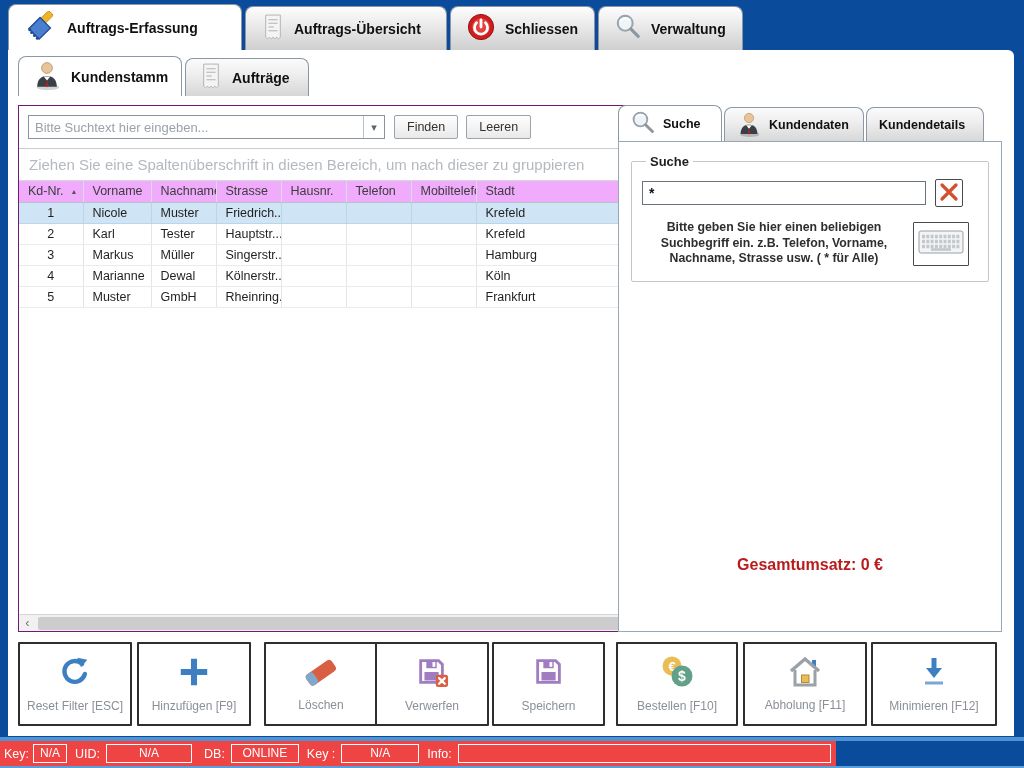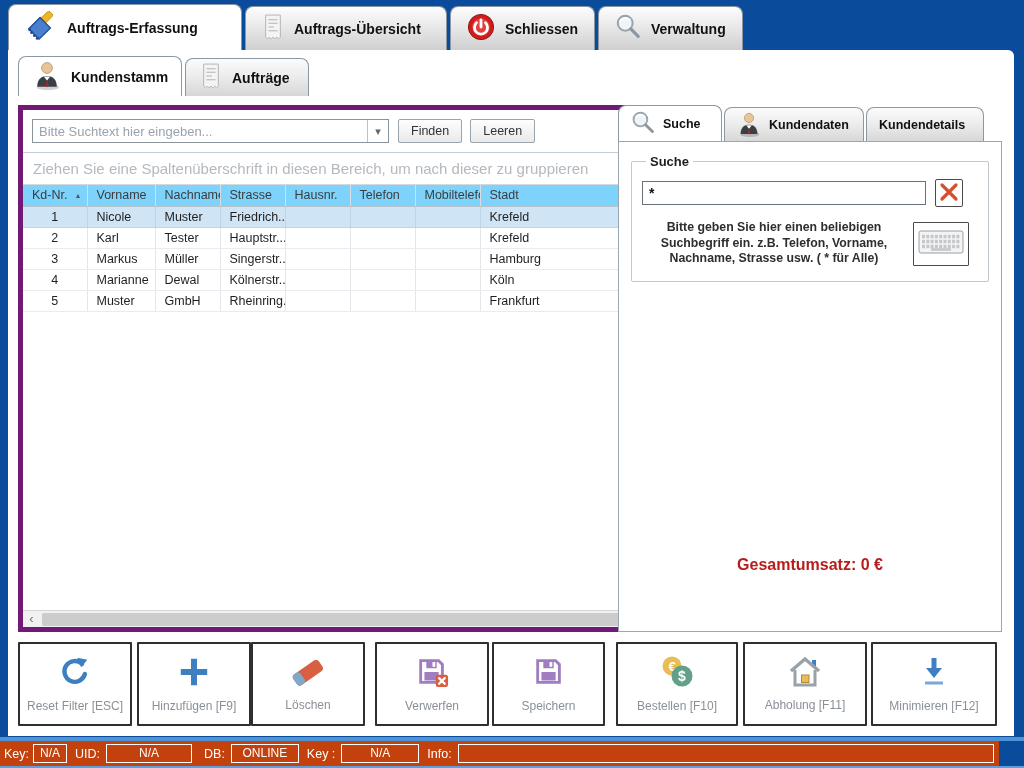--- a/index.html
+++ b/index.html
@@ -23,37 +23,37 @@
            border-radius:0 6px 0 0;z-index:4;text-decoration:underline;}
   
   .sub-tabs{position:absolute;left:10px;top:6px;height:40px;display:flex;align-items:flex-end;gap:3px;}
   .stab{height:38px;display:flex;align-items:center;gap:10px;padding:0 14px;box-sizing:border-box;
         border:1px solid #8b98a3;border-bottom:none;border-radius:8px 8px 0 0;
         background:linear-gradient(#fbfbfb,#ededed 45%,#d6d6d6);
         font-size:14px;font-weight:bold;color:#111;}
   .stab.active{background:#fff;height:40px;}
   
   .left-panel{position:absolute;left:10px;top:55px;width:653px;height:527px;
-              border:5px solid #701a75;box-sizing:border-box;background:#fff;}
+              border:1px solid #701a75;box-sizing:border-box;background:#fff;}
   .search-row{height:43px;border-bottom:1px solid #c5ced4;display:flex;align-items:center;padding:0 9px;box-sizing:border-box;}
   .combo{display:flex;width:357px;height:24px;border:1px solid #8a949c;box-sizing:border-box;background:#fff;}
   .combo input{flex:1;border:none;outline:none;font-family:"Liberation Sans",sans-serif;
                font-size:13px;color:#4a4f54;padding:0 0 0 6px;background:transparent;}
   .combo input::placeholder{color:#9aa2ab;opacity:1;}
   .combo-arrow{width:20px;border-left:1px solid #b9c2c9;display:flex;align-items:center;justify-content:center;
                color:#5c666e;font-size:11px;background:#fff;}
   .mini-btn{height:24px;border:1px solid #9aa4ac;border-radius:2px;background:linear-gradient(#fefefe,#e9e9e9);
             font-family:"Liberation Sans",sans-serif;font-size:12.5px;color:#333;padding:0 12px;margin-left:8px;}
   .find-btn{margin-left:9px;}
   .group-hint{height:31px;border-bottom:1px solid #d4d9dd;display:flex;align-items:center;
               padding-left:10px;color:#b4b9bf;font-size:15px;}
   
   table.grid{border-collapse:collapse;width:100%;table-layout:fixed;}
   table.grid th{position:relative;height:21px;font-weight:normal;font-size:12.5px;color:#3c3c3c;text-align:left;
-       padding:0 0 0 9px;border-right:1px solid #d8dde2;border-bottom:1px solid #b9c2c9;background:#7dd3fc;box-sizing:border-box;
+       padding:0 0 0 9px;border-right:1px solid #d8dde2;border-bottom:1px solid #b9c2c9;background:#f0abfc;box-sizing:border-box;
        overflow:hidden;white-space:nowrap;}
   table.grid td{height:21px;font-size:12.5px;color:#1f1f1f;padding:0 0 0 9px;
        border-right:1px solid #e2e6ea;border-bottom:1px solid #e9ecee;box-sizing:border-box;
        overflow:hidden;white-space:nowrap;}
   table.grid th:nth-child(1){width:64px;}
   table.grid td:nth-child(1){text-align:center;padding-left:0;}
   table.grid th:nth-child(2){width:68px;}
   table.grid th:nth-child(3),table.grid th:nth-child(4),table.grid th:nth-child(5),
   table.grid th:nth-child(6){width:65px;}
   table.grid th:nth-child(7){width:65px;}
@@ -85,21 +85,21 @@
   .kbd-btn{width:56px;height:44px;border:1px solid #4a4a4a;background:#fff;border-radius:1px;
        display:flex;align-items:center;justify-content:center;padding:0;}
   .total{position:absolute;left:0;top:414px;width:100%;text-align:center;
          font-size:16px;font-weight:bold;color:#b91c1c;}
   
   .abtn{position:absolute;top:592px;height:84px;border:2px solid #2e2e2e;border-radius:1px;background:#fff;
         display:flex;flex-direction:column;align-items:center;justify-content:center;gap:7px;
         font-family:"Liberation Sans",sans-serif;font-size:12px;color:#8a9097;padding:0;box-sizing:border-box;}
   
   .sep-line{position:absolute;left:0;top:737px;width:1024px;height:4px;background:#4e94d4;}
-  .status{position:absolute;left:0;top:741px;width:999px;height:25px;background:#c2410c;
+  .status{position:absolute;left:0;top:741px;width:836px;height:25px;background:#ef4444;
           display:flex;align-items:center;color:#fff;font-size:12.5px;}
   .status .lab{white-space:nowrap;}
   .sbox{border:1px solid #fff;height:17px;line-height:17px;text-align:center;font-size:12px;color:#fff;box-sizing:content-box;}
   .bottom-line{position:absolute;left:0;top:766px;width:1024px;height:2px;background:#5aa0dc;}.ml4{margin-left:4px}.ml6{margin-left:6px}.ml8{margin-left:8px}.ml12{margin-left:12px}
 </style>
 </head>
 <body>
 
 <div class="top-tabs">
   <div class="ttab active w204">
@@ -331,21 +331,21 @@
     <span>Reset Filter [ESC]</span>
   </button>
   <button class="abtn" style="left:129px;width:114px">
     <span>
       <svg width="34" height="34" viewBox="0 0 36 36">
         <path d="M18 4 v28 M4 18 h28" stroke="#3d7fc1" stroke-width="6.4"></path>
       </svg>
     </span>
     <span>Hinzufügen [F9]</span>
   </button>
-  <button class="abtn" style="left:243px;width:114px">
+  <button class="abtn" style="left:256px;width:114px">
     <span>
       <svg width="40" height="32" viewBox="0 0 40 32">
         <g transform="rotate(-35 20 16)">
           <rect x="4" y="10" width="31" height="13" rx="3.5" fill="#d95f43"></rect>
           <rect x="4" y="10" width="9" height="13" rx="3.5" fill="#7fa8c9"></rect>
         </g>
       </svg>
     </span>
     <span>Löschen</span>
   </button>

